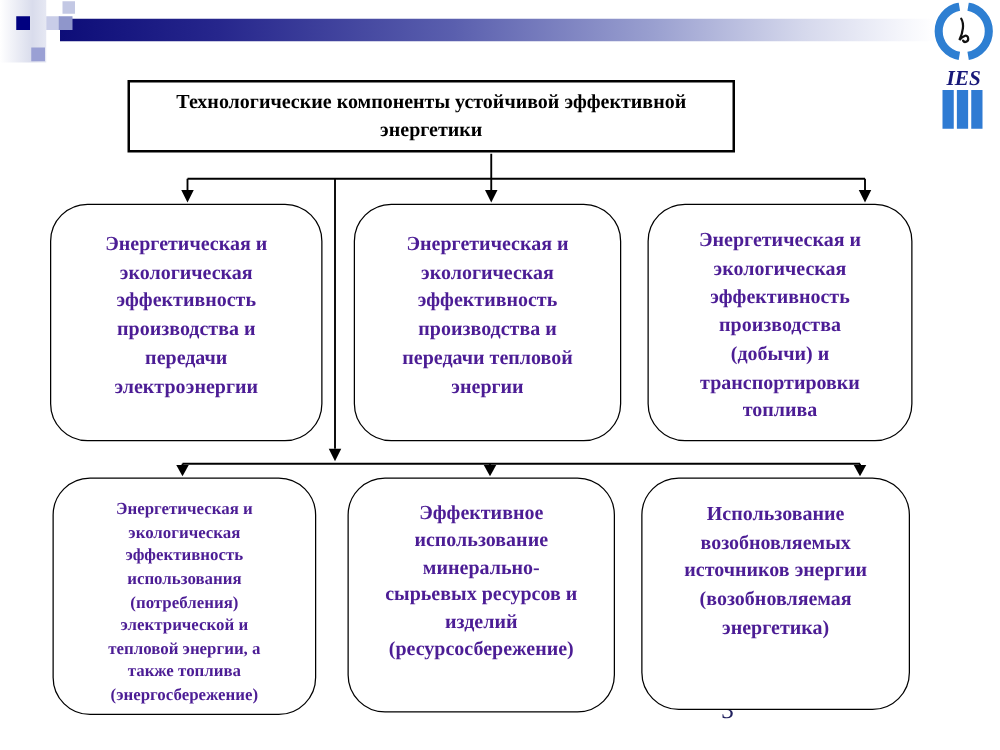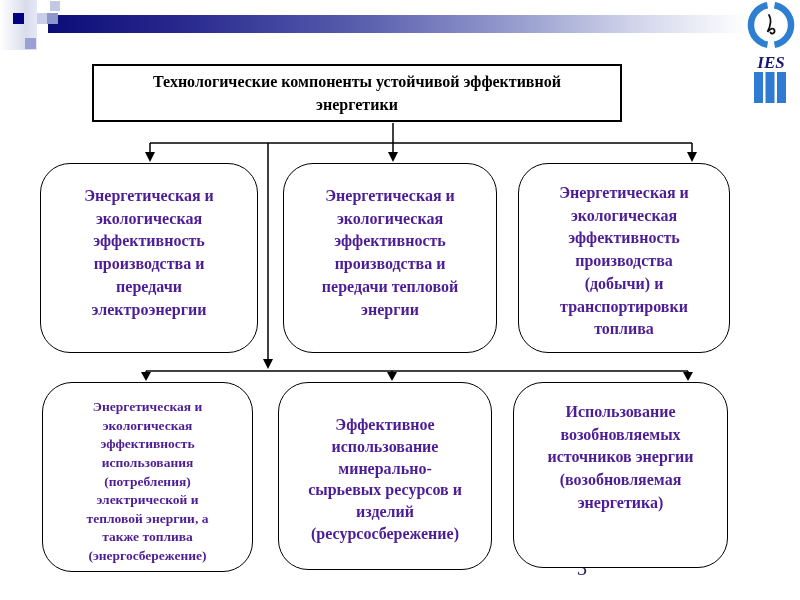--- a/index.html
+++ b/index.html
@@ -15,38 +15,38 @@
   .sq{position:absolute;}
   .sq-a{left:13px;top:13px;width:11px;height:11px;background:#000080;}
   .sq-b{left:50px;top:1px;width:10px;height:10px;background:#c3c8e4;}
   .sq-c{left:37px;top:13px;width:11px;height:11px;background:#c9cde8;}
   .sq-d{left:47px;top:13px;width:11px;height:11px;background:#8f96cb;}
   .sq-e{left:25px;top:38px;width:11px;height:11px;background:#9aa0d4;}
   
   .logo{position:absolute;left:738px;top:2px;width:62px;height:106px;}
   
   .title-box{
-    position:absolute;left:92px;top:64px;width:530px;height:58px;
+    position:absolute;left:102px;top:64px;width:486px;height:58px;
     border:2px solid #000;box-sizing:border-box;background:#fff;
     display:flex;align-items:center;justify-content:center;text-align:center;
     font-weight:bold;font-size:16px;line-height:1.45;white-space:pre-line;color:#000;z-index:1;
   }
   
   .connectors{position:absolute;left:0;top:0;z-index:0;pointer-events:none;}
   
   .node{
     position:absolute;background:#fff;border:1.5px solid #000;border-radius:30px;
     box-sizing:border-box;text-align:center;font-weight:bold;color:#4c1d95;
     white-space:pre-line;z-index:1;
   }
   .r1c1{left:40px; top:163px;width:218px;height:190px;font-size:16px;line-height:1.42;padding-top:21px;}
   .r1c2{left:283px;top:163px;width:214px;height:190px;font-size:16px;line-height:1.42;padding-top:21px;}
   .r1c3{left:518px;top:163px;width:212px;height:190px;font-size:16px;line-height:1.42;padding-top:18px;}
   .r2c1{left:42px; top:382px;width:211px;height:190px;font-size:13.5px;line-height:1.38;padding-top:15px;}
-  .r2c2{left:278px;top:382px;width:214px;height:188px;font-size:16px;line-height:1.36;padding-top:31px;}
+  .r2c2{left:278px;top:382px;width:214px;height:188px;font-size:16px;line-height:1.36;padding-top:17px;}
   .r2c3{left:513px;top:382px;width:215px;height:186px;font-size:16px;line-height:1.42;padding-top:18px;}
   
   .page-num{position:absolute;left:577px;top:557px;z-index:0;
     font-size:20px;font-weight:normal;color:#20205e;}
 </style>
 </head>
 <body>
 
 <div class="slide">
 

